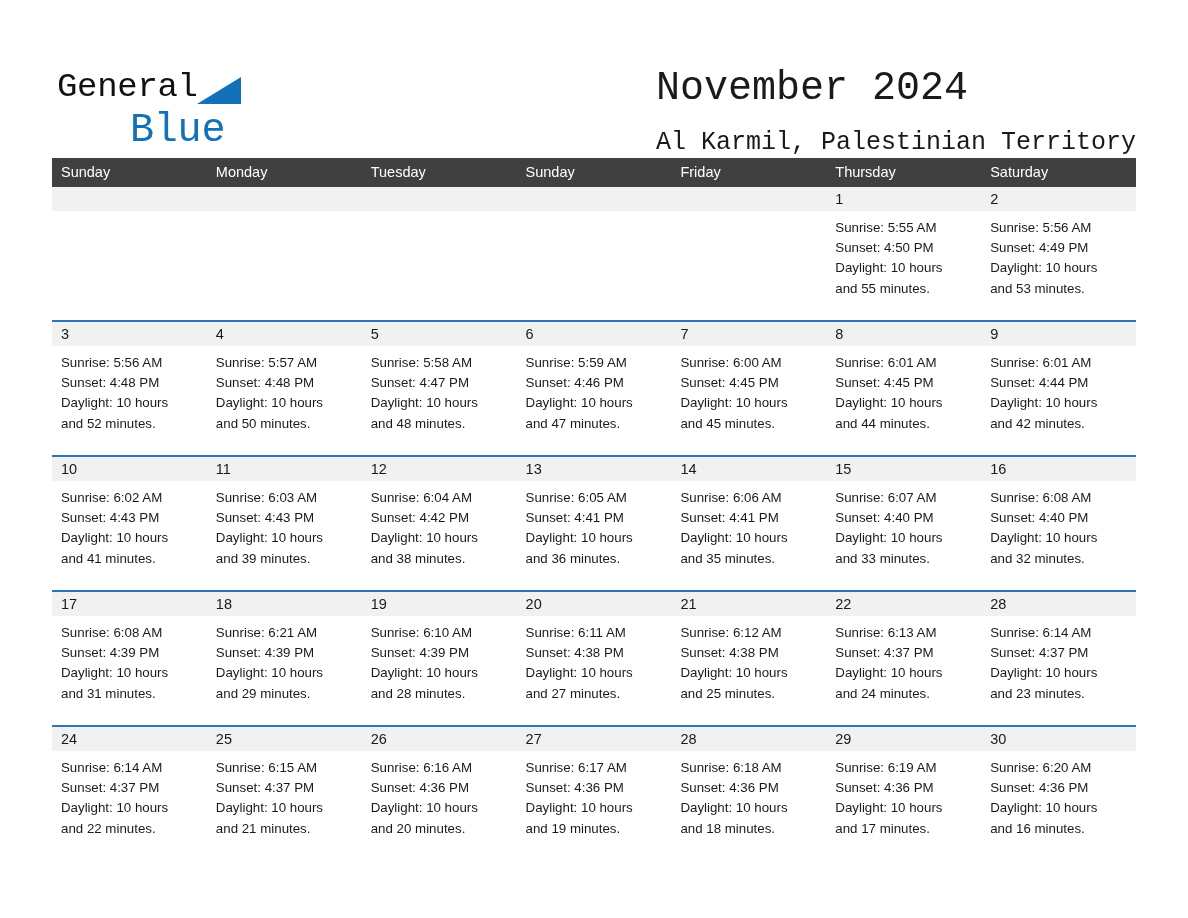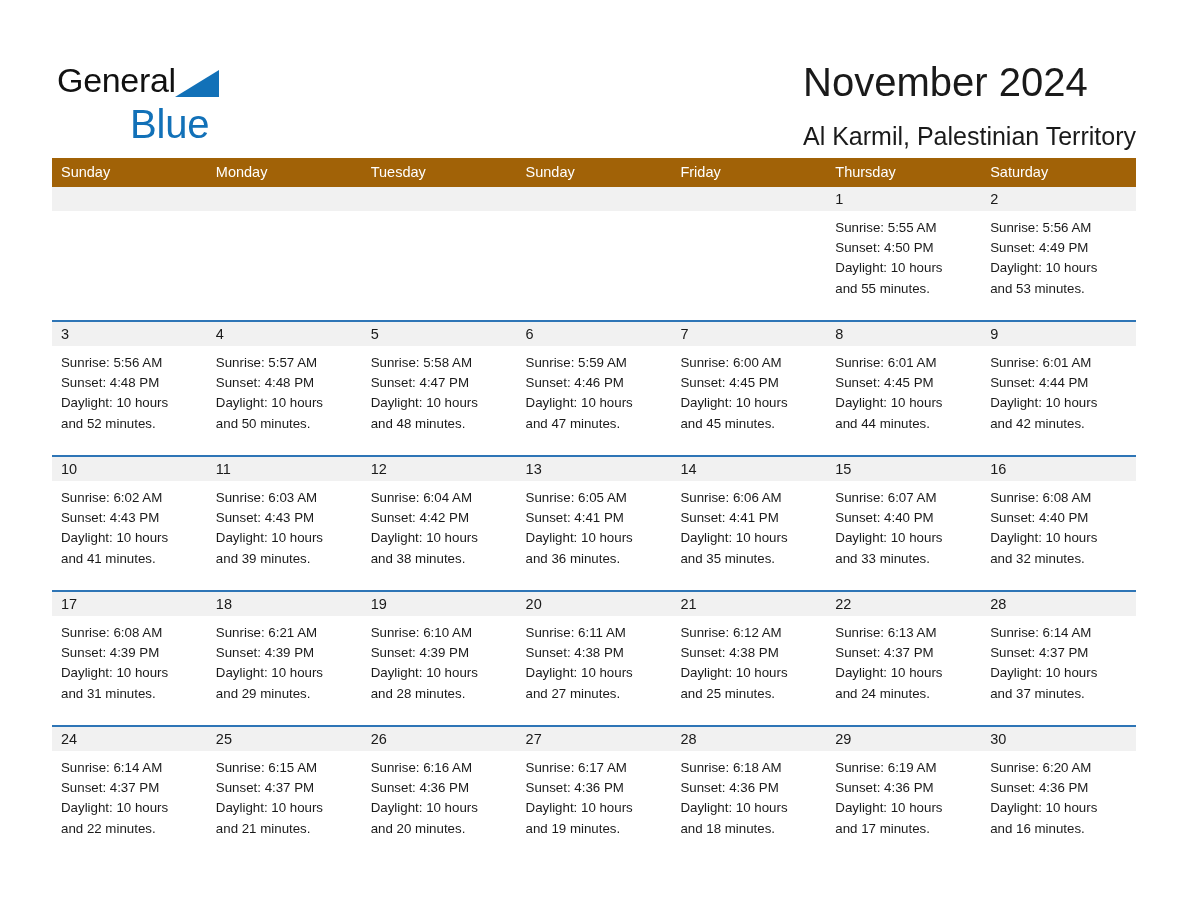--- a/index.html
+++ b/index.html
@@ -19,23 +19,24 @@
     position: relative;
     width: 1188px;
     height: 918px;
     box-sizing: border-box;
   }
 
   
   .header {
     position: absolute;
     left: 0;
-    top: 11px;
+    top: 18px;
     width: 1188px;
     height: 158px;
+    font-family: Liberation Mono, monospace;
   }
   .brand {
     position: absolute;
     left: 57px;
     top: 52px;
     width: 320px;
     height: 78px;
     line-height: 1;
     user-select: none;
   }
@@ -94,21 +95,21 @@
   
   .calendar {
     position: absolute;
     left: 52px;
     top: 158px;
     width: 1084px;
   }
   .weekdays {
     display: grid;
     grid-template-columns: repeat(7, 1fr);
-    background: #a16207;
+    background: #404040;
     height: 29px;
   }
   .weekday {
     color: #ffffff;
     font-size: 14.5px;
     line-height: 29px;
     padding-left: 9px;
     box-sizing: border-box;
     white-space: nowrap;
     overflow: hidden;
@@ -402,21 +403,21 @@
               <div class="day-line">Daylight: 10 hours</div>
               <div class="day-line">and 24 minutes.</div>
             </div>
           </div>
           <div class="day-cell">
             <div class="day-number-band">28</div>
             <div class="day-body">
               <div class="day-line">Sunrise: 6:14 AM</div>
               <div class="day-line">Sunset: 4:37 PM</div>
               <div class="day-line">Daylight: 10 hours</div>
-              <div class="day-line">and 37 minutes.</div>
+              <div class="day-line">and 23 minutes.</div>
             </div>
           </div>
         </div>
         <div class="week">
           <div class="day-cell">
             <div class="day-number-band">24</div>
             <div class="day-body">
               <div class="day-line">Sunrise: 6:14 AM</div>
               <div class="day-line">Sunset: 4:37 PM</div>
               <div class="day-line">Daylight: 10 hours</div>

